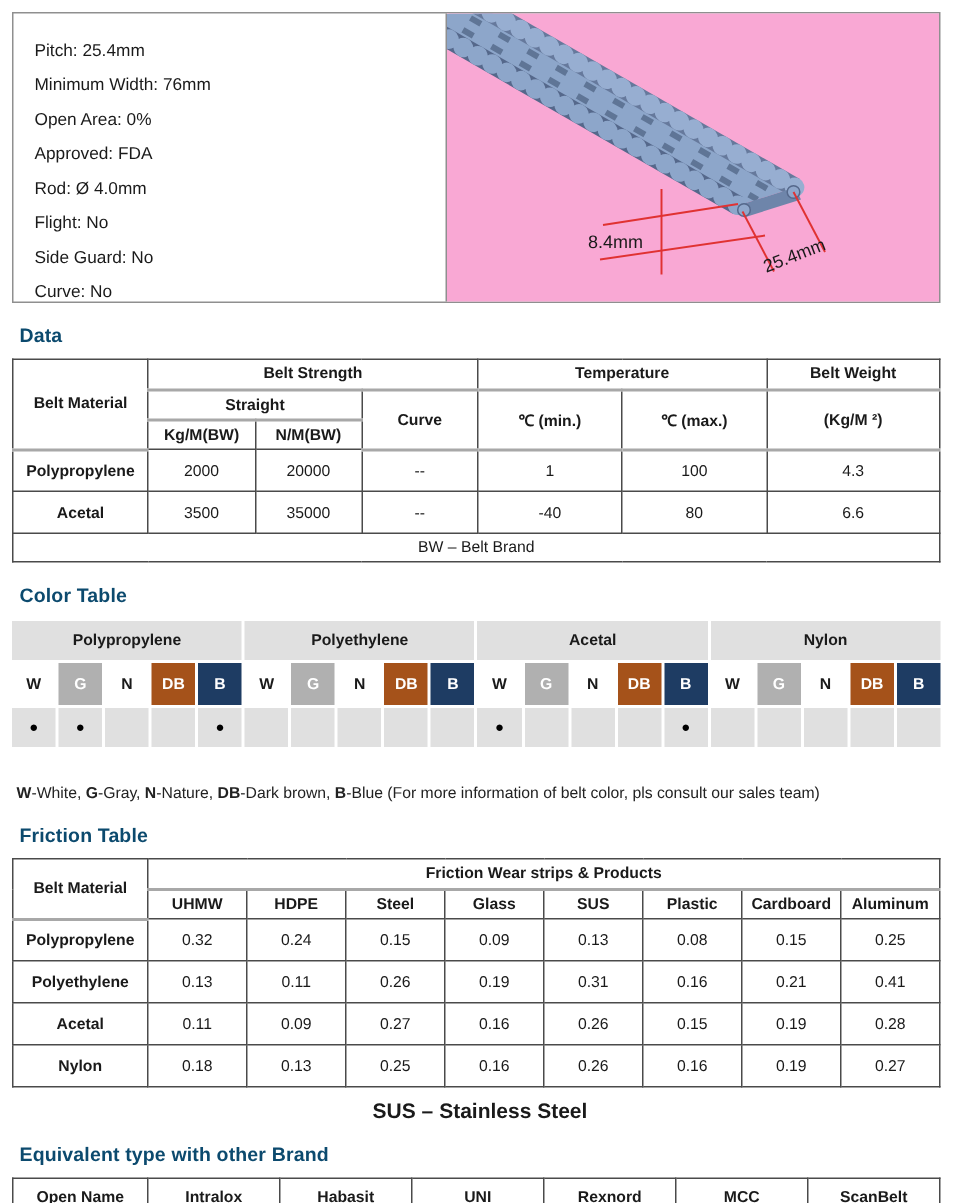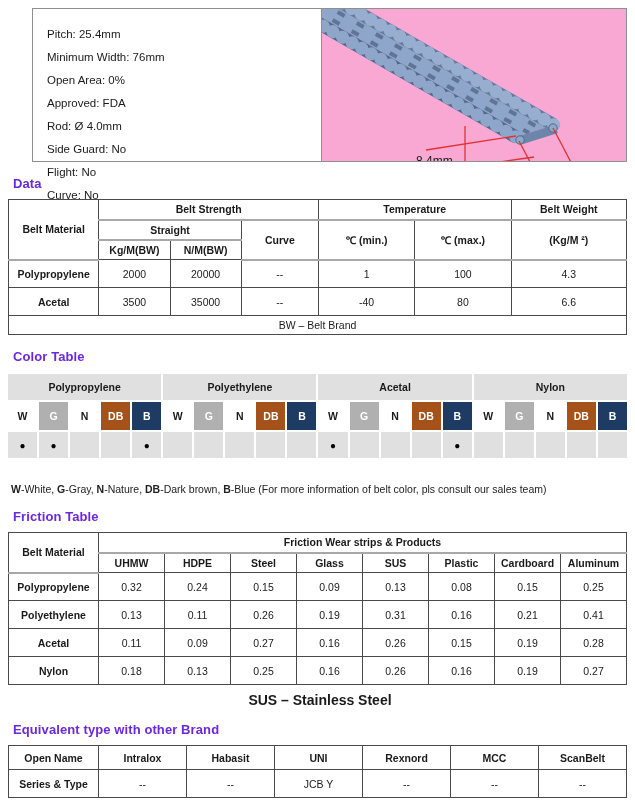--- a/index.html
+++ b/index.html
@@ -4,28 +4,28 @@
 <style>
   * { box-sizing: border-box; }
   html,body { margin:0; padding:0; background:#ffffff; }
   body {
     width:635px; height:802px; overflow:hidden;
     font-family:"Liberation Sans", sans-serif; color:#1a1a1a;
   }
   .page { padding:8px; }
 
   
-  .top-box { display:flex; border:1px solid #8f8f8f; height:154px; background:#fff;margin-left:24px; }
+  .top-box { display:flex; border:1px solid #8f8f8f; height:194px; background:#fff; }
   .spec-cell { width:289px; border-right:1px solid #8f8f8f; padding:14px 6px 0 14px; }
   .spec-line { font-size:11.5px; line-height:23px; white-space:nowrap; }
   .image-cell { flex:1; position:relative; overflow:hidden; background:#f9a8d4; }
   .image-cell svg { display:block; }
 
   
-  h2.sec { font-size:13px; font-weight:bold; margin:14px 0 8px 5px; color:#6d28d9; letter-spacing:.1px; }
+  h2.sec { font-size:13px; font-weight:bold; margin:14px 0 8px 5px; color:#0c4a6e; letter-spacing:.1px; }
   .note { font-size:14px; font-weight:bold; margin:7px 0 0 5px;text-align:center; }
   .color-foot { font-size:10.5px; margin:23px 0 0 3px; color:#222; }
 
   
   table.grid { border-collapse:collapse; width:619px; table-layout:fixed; background:#fff; }
   table.grid th, table.grid td {
     border:1px solid #4a4a4a; font-size:10.5px; text-align:center;
     padding:3px 2px; vertical-align:middle; color:#1a1a1a;
   }
   table.grid th { font-weight:bold; }
@@ -48,22 +48,22 @@
 
 <div class="page">
 
   <div class="top-box">
     <div class="spec-cell">
       <div class="spec-line">Pitch: 25.4mm</div>
       <div class="spec-line">Minimum Width: 76mm</div>
       <div class="spec-line">Open Area: 0%</div>
       <div class="spec-line">Approved: FDA</div>
       <div class="spec-line">Rod: Ø 4.0mm</div>
+      <div class="spec-line">Flight: No</div>
       <div class="spec-line">Side Guard: No</div>
-      <div class="spec-line">Flight: No</div>
       <div class="spec-line">Curve: No</div>
     </div>
     <div class="image-cell">
       <svg width="329" height="192" viewBox="0 0 329 192">
 
         <g>
           <polygon points="-18,6 194,128 232,116 20,-6" fill="#8da6ca"></polygon>
 
           <line x1="20" y1="-6" x2="232" y2="116" stroke="#66799c" stroke-width="13"></line>
           <line x1="20" y1="-6" x2="232" y2="116" stroke="#97aed1" stroke-width="13" stroke-linecap="round" stroke-dasharray="0.1 11"></line>

